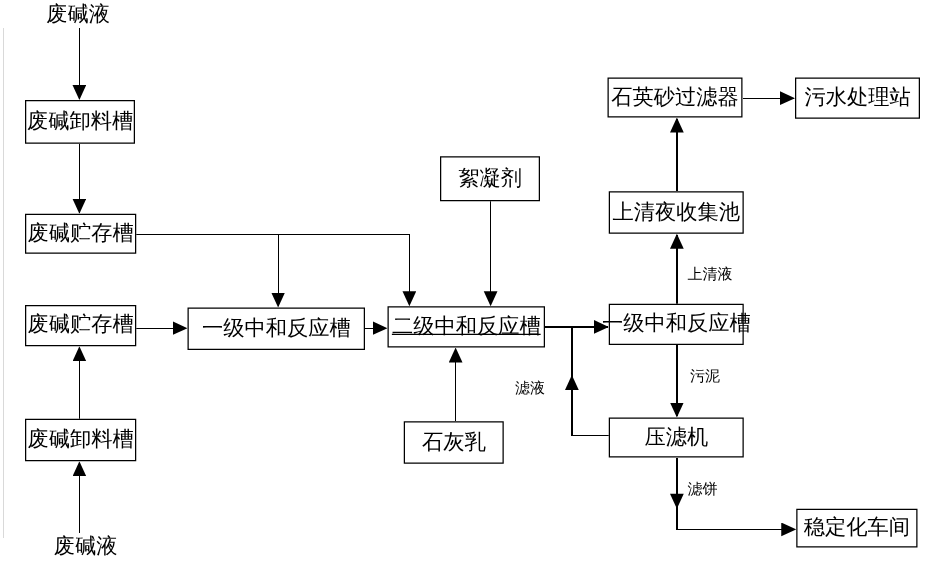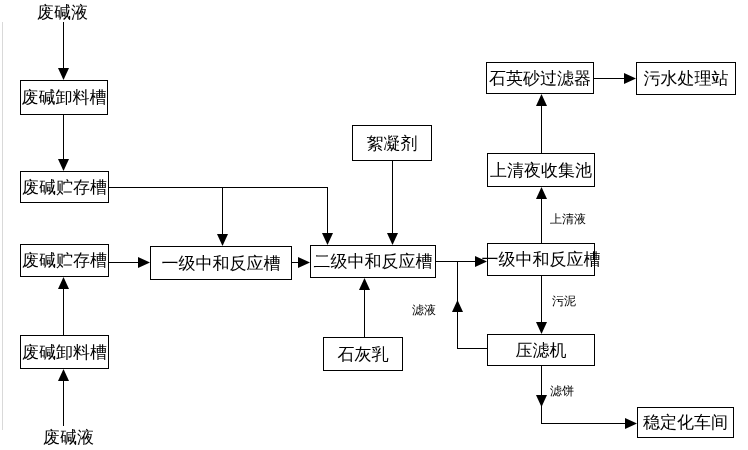--- a/index.html
+++ b/index.html
@@ -136,21 +136,21 @@
   <div class="node" style="left:20px; top:80px; width:88px; height:35px;">废碱卸料槽</div>
 
   <div class="node" style="left:20px; top:171px; width:89px; height:32px;">废碱贮存槽</div>
 
   <div class="node" style="left:20px; top:244px; width:89px; height:33px;">废碱贮存槽</div>
 
   <div class="node" style="left:20px; top:335px; width:89px; height:34px;">废碱卸料槽</div>
 
   <div class="node" style="left:150px; top:246px; width:142px; height:34px;">一级中和反应槽</div>
 
-  <div class="node" style="left:310px; top:245px; width:126px; height:33px;">二级中和反应槽</div>
+  <div class="node" style="left:310px; top:245px; width:126px; height:33px;text-decoration:underline;">二级中和反应槽</div>
 
   <div class="node" style="left:352px; top:125px; width:80px; height:36px;">絮凝剂</div>
 
   <div class="node" style="left:323px; top:337px; width:80px; height:34px;">石灰乳</div>
 
   <div class="node" style="left:486px; top:62px; width:108px; height:32px;">石英砂过滤器</div>
 
   <div class="node" style="left:636px; top:62px; width:100px; height:33px;">污水处理站</div>
 
   <div class="node" style="left:487px; top:153px; width:108px; height:34px;">上清夜收集池</div>

